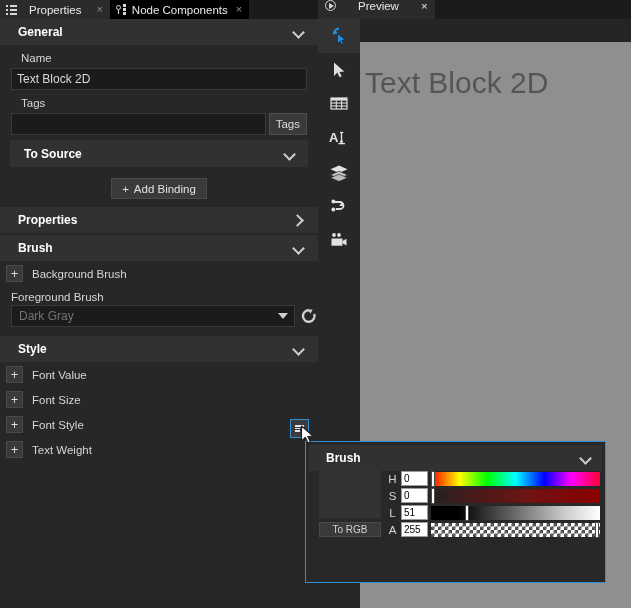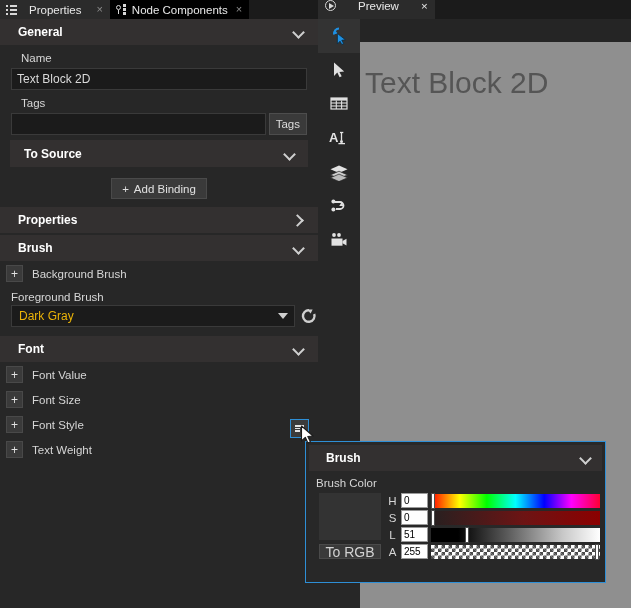--- a/index.html
+++ b/index.html
@@ -120,21 +120,21 @@
     display: flex; align-items: center; gap: 9px;
     padding: 4px 0 4px 6px;
     color: #d6d6d6; font-size: 11.5px;
   }
   .brush-label {
     color: #d6d6d6; font-size: 11.5px; padding: 5px 0 2px 11px;
   }
   .combo-row { display: flex; align-items: center; margin: 0 0 0 11px; gap: 5px; }
   .combo {
     flex: 1; height: 22px; background: #1b1b1b;
-    border: 1px solid #3a3a3a; color: #eab308; font-size: 12px;
+    border: 1px solid #3a3a3a; color: #737373; font-size: 12px;
     display: flex; align-items: center; justify-content: space-between;
     padding: 0 6px 0 7px;
   }
   .caret {
     width: 0; height: 0; border-left: 5px solid transparent;
     border-right: 5px solid transparent; border-top: 6px solid #cfcfcf;
   }
   .reset-icon { width: 18px; height: 18px; position: relative; flex: none; }
 
   
@@ -204,21 +204,21 @@
     color: #ffffff; font-size: 12px; font-weight: bold;
   }
   .pop-label { color: #d6d6d6; font-size: 11.5px; padding: 6px 0 4px 10px; }
   .pop-grid { display: flex; padding: 0 5px 0 13px; gap: 6px; }
   .swatch-col { width: 62px; display: flex; flex-direction: column; }
   .swatch {
     width: 62px; height: 47px; background: #333333;
   }
   .to-rgb {
     margin-top: 4px; height: 15px; background: #3a3a3a;
-    border: 1px solid #4a4a4a; color: #d2d2d2; font-size: 14px;
+    border: 1px solid #4a4a4a; color: #d2d2d2; font-size: 10px;
     display: flex; align-items: center; justify-content: center;
   }
   .chan-col { flex: 1; display: flex; flex-direction: column; gap: 2px; }
   .chan-row { display: flex; align-items: center; gap: 3px; height: 15px; }
   .chan-letter {
     width: 11px; color: #d6d6d6; font-size: 11.5px; text-align: center;
     flex: none;
   }
   .chan-val {
     width: 27px; height: 15px; background: #ffffff; color: #000000;
@@ -343,21 +343,21 @@
         </div>
         <span class="reset-icon">
           <svg class="icon" width="18" height="18" viewBox="0 0 18 18">
             <path d="M9 3.2 A5.8 5.8 0 1 0 14.2 7" fill="none" stroke="#cfcfcf" stroke-width="2.4"></path>
             <path d="M12.6 2.6 L7.2 2.6 L10.6 6.6 Z" fill="#cfcfcf"></path>
           </svg>
         </span>
       </div>
 
       <div class="section-header" style="margin-top:9px;">
-        <span>Font</span>
+        <span>Style</span>
         <span class="chev"></span>
       </div>
 
       <div class="prop-row">
         <span class="plus-btn">+</span>
         <span>Font Value</span>
       </div>
       <div class="prop-row">
         <span class="plus-btn">+</span>
         <span>Font Size</span>
@@ -475,21 +475,20 @@
         <div class="pv-text">Text Block 2D</div>
       </div>
     </div>
   </div>
 
   <div id="brush-popup">
     <div class="pop-header">
       <span>Brush</span>
       <span class="chev"></span>
     </div>
-    <div class="pop-label">Brush Color</div>
 
     <div class="pop-grid">
       <div class="swatch-col">
         <div class="swatch"></div>
         <div class="to-rgb">To RGB</div>
       </div>
 
       <div class="chan-col">
 
         <div class="chan-row">

